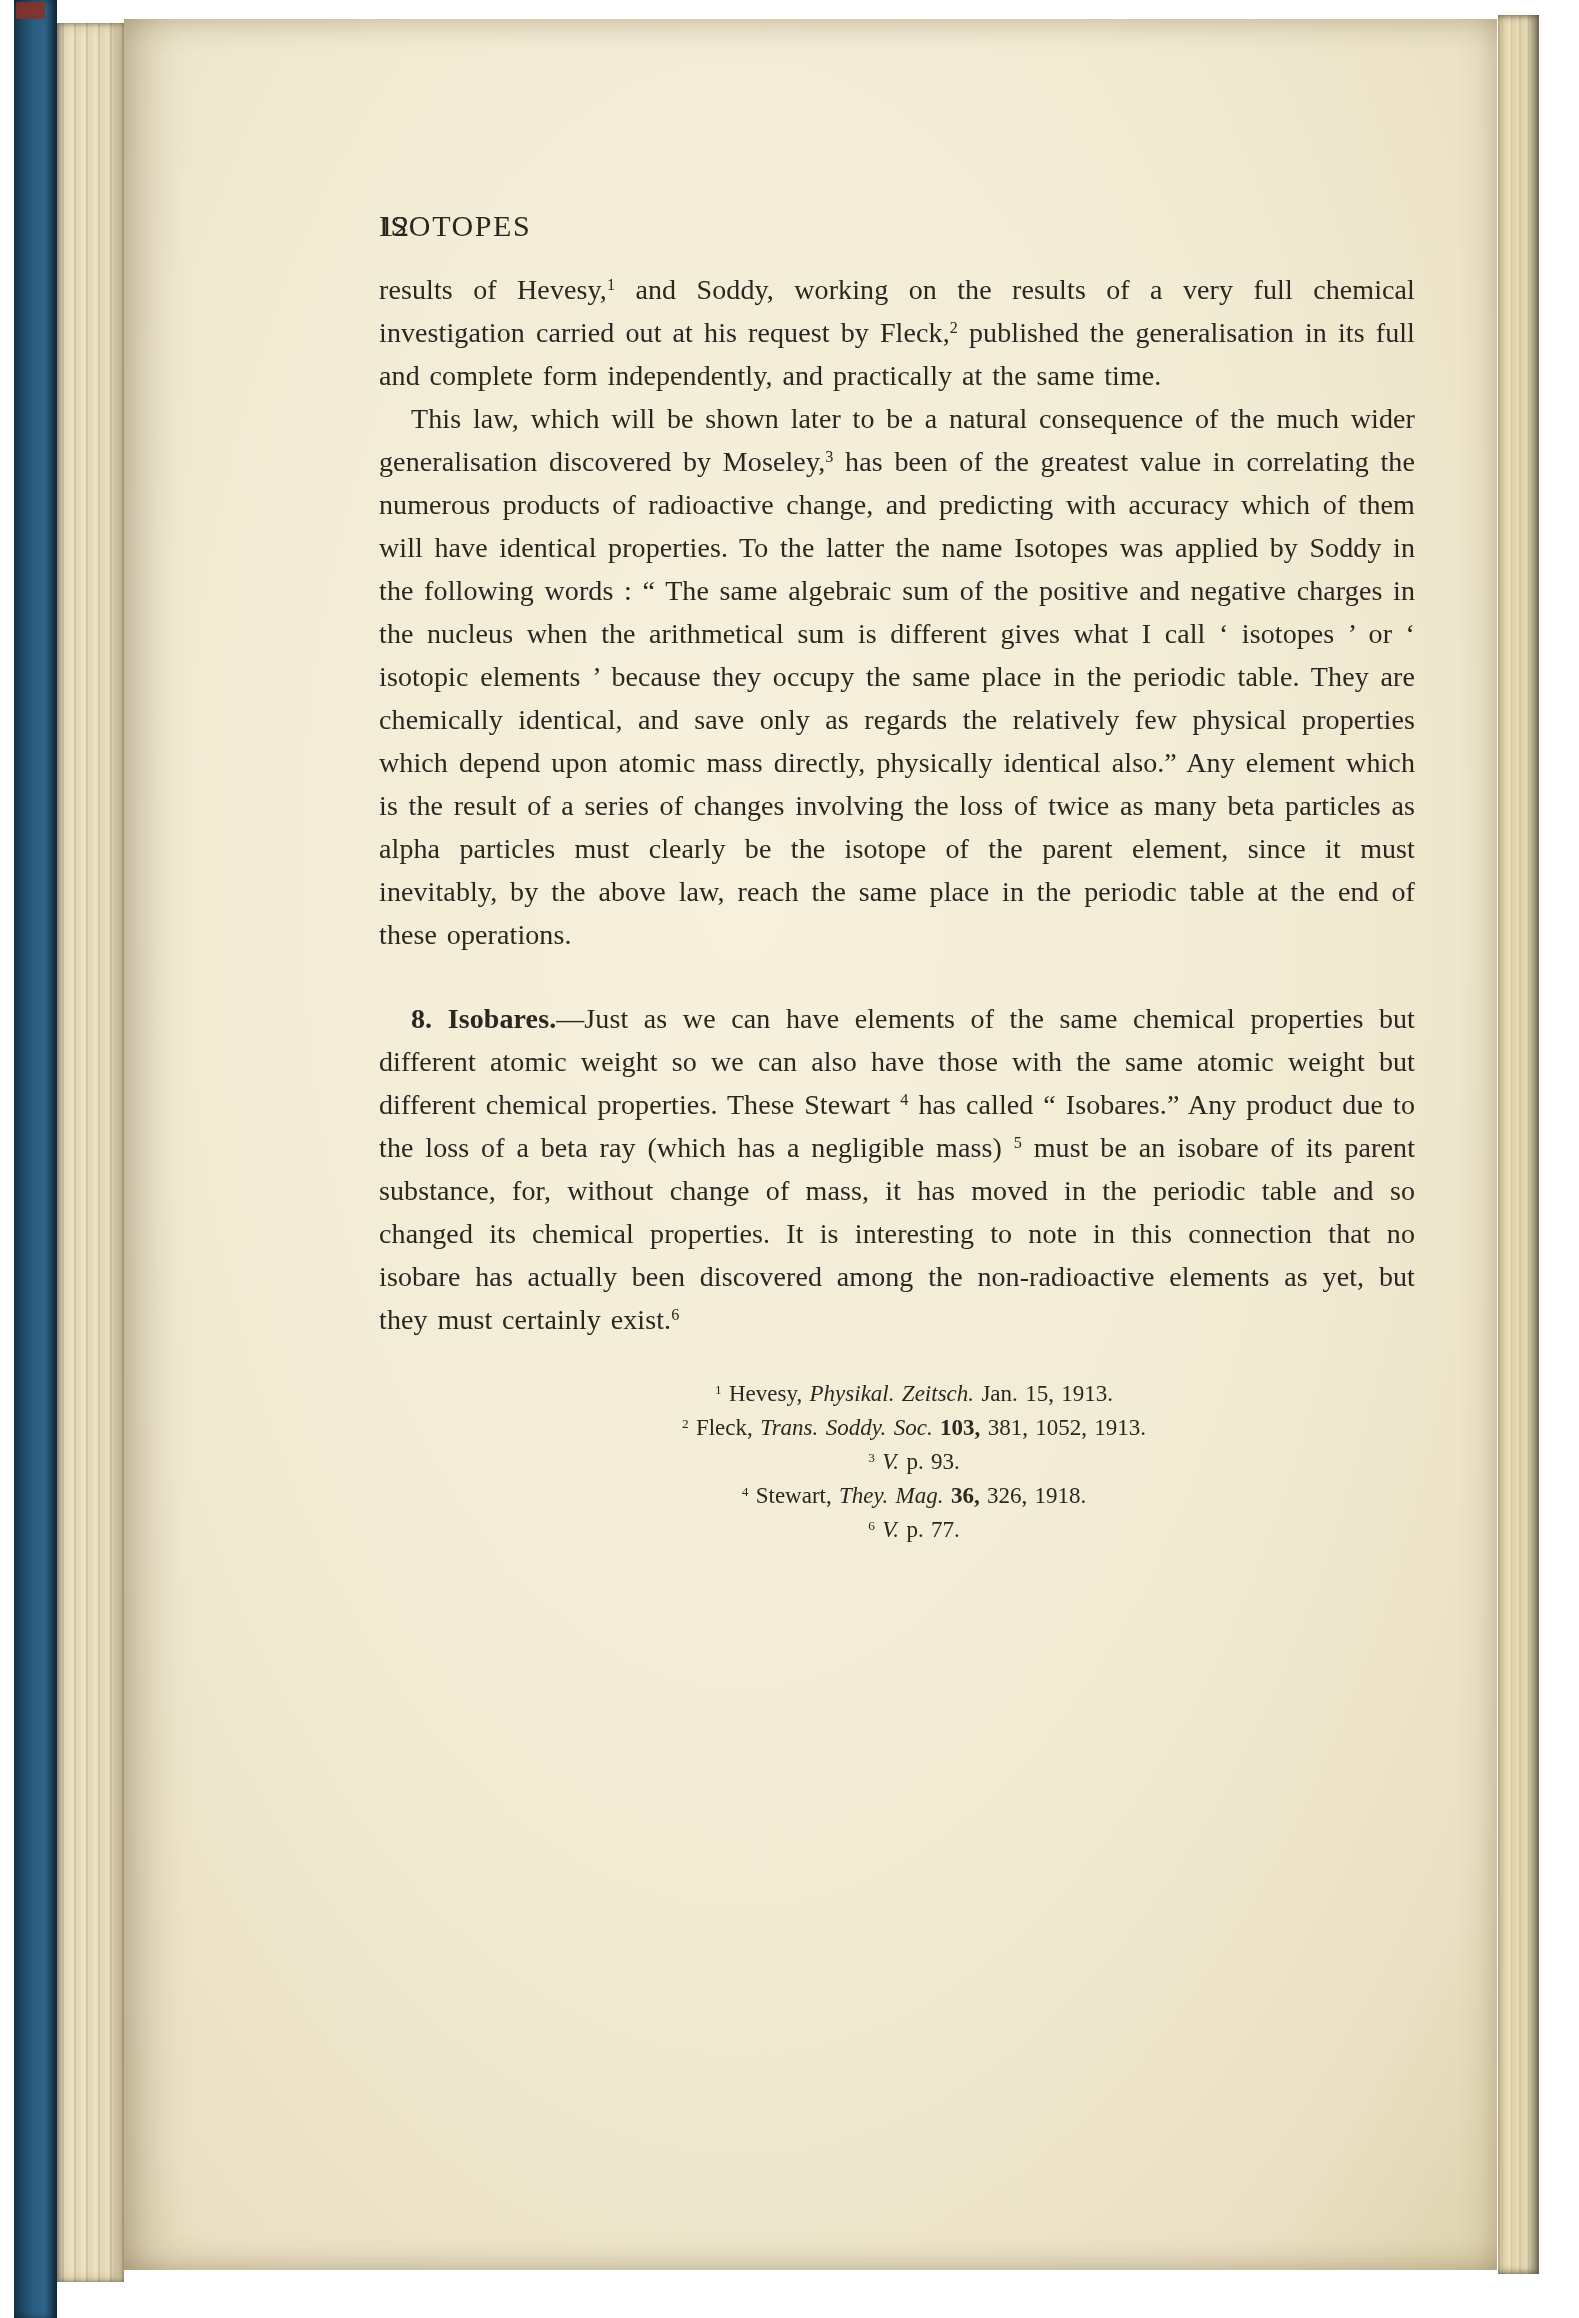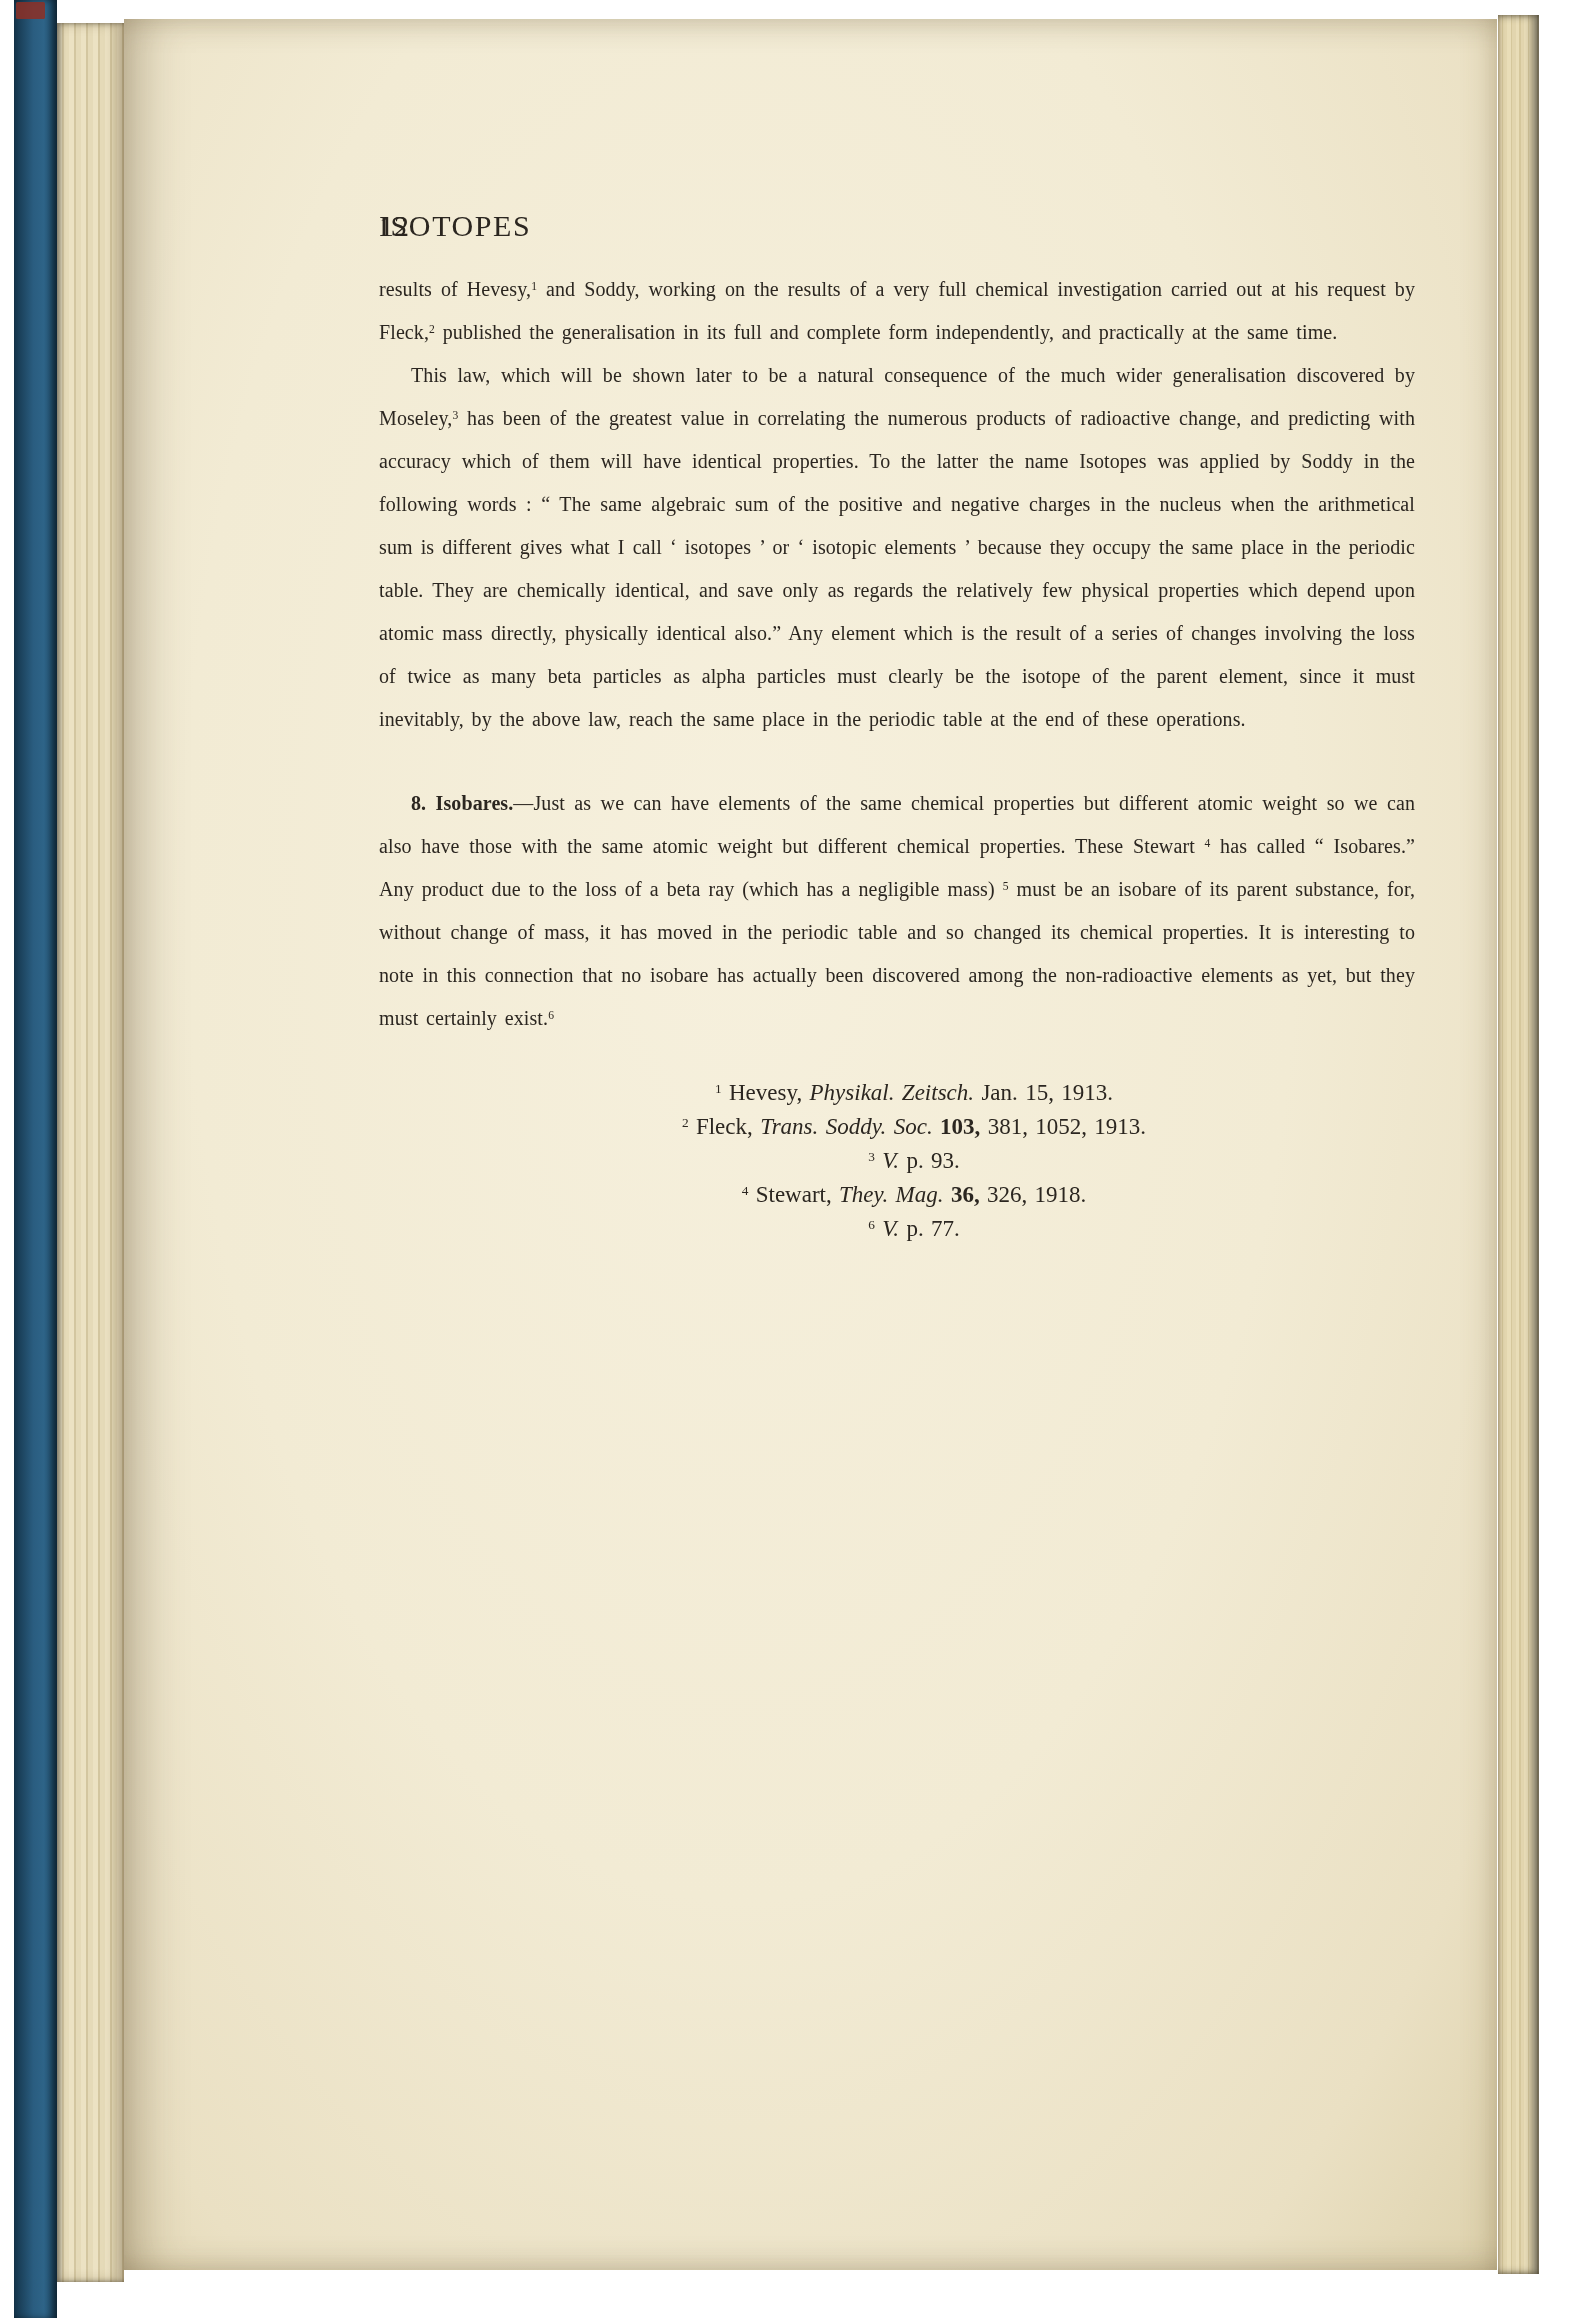--- a/index.html
+++ b/index.html
@@ -46,21 +46,21 @@
     color:#2b2620;
   }
   .page-header{
     position:relative;height:35px;margin-bottom:25px;
     font-size:30px;line-height:35px;
   }
   .page-number{position:absolute;left:0;top:0;}
   .running-title{
     display:block;text-align:left;letter-spacing:1.6px;margin-top:8px;
   }
-  .body-text{font-size:20px;line-height:43px;text-align:justify;word-spacing:2.7px;letter-spacing:0.1px;}
+  .body-text{font-size:28px;line-height:43px;text-align:justify;word-spacing:2.7px;letter-spacing:0.1px;}
   .para{margin:0;}
   .para.indent{text-indent:32px;}
   .para.space-before{margin-top:41px;}
   sup{font-size:.58em;line-height:0;position:relative;top:-.5em;vertical-align:baseline;}
   .it{font-style:italic;}
   .bd{font-weight:bold;}
   .footnotes{margin-top:36px;padding-left:34px;font-size:23px;line-height:34px;word-spacing:1.6px;text-align:center;}
   .footnote{margin:0;}
 </style>
 </head>

